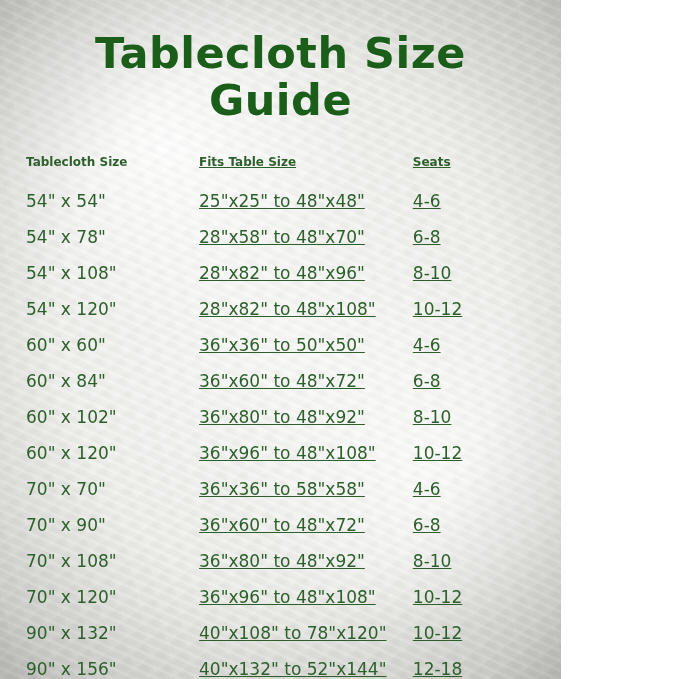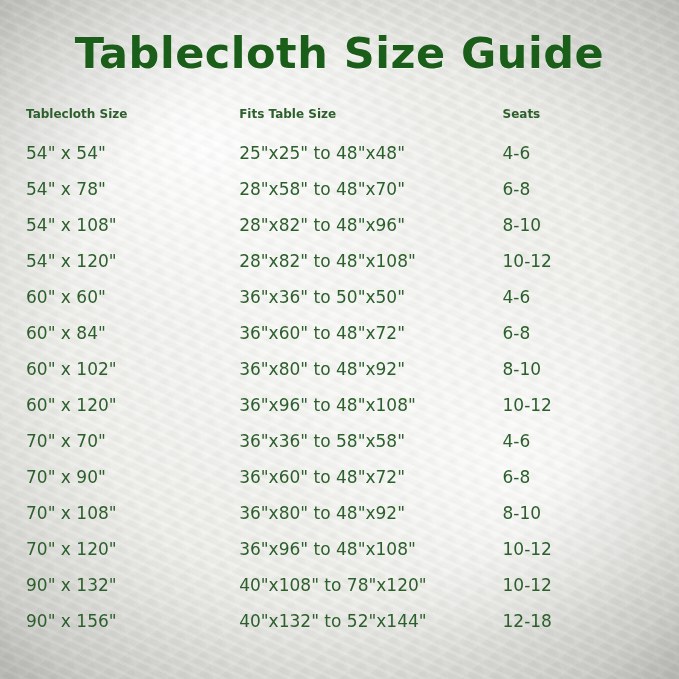--- a/index.html
+++ b/index.html
@@ -7,21 +7,21 @@
     padding: 0;
   }
   body {
     width: 679px;
     height: 679px;
     font-family: "DejaVu Sans", sans-serif;
     overflow: hidden;
   }
   .poster {
     position: relative;
-    width: 679px;
+    width: 561px;
     height: 679px;
     box-sizing: border-box;
     background:
       radial-gradient(ellipse 60% 45% at 30% 22%, rgba(255,255,255,0.95) 0%, rgba(255,255,255,0.0) 60%),
       radial-gradient(ellipse 50% 40% at 75% 68%, rgba(255,255,255,0.75) 0%, rgba(255,255,255,0.0) 65%),
       radial-gradient(ellipse 80% 60% at 50% 50%, rgba(248,248,246,1) 0%, rgba(233,233,229,1) 70%, rgba(214,214,210,1) 100%),
       linear-gradient(135deg, #e9e9e5 0%, #f2f2ef 35%, #e4e4e0 70%, #dcdcd8 100%);
     overflow: hidden;
   }
   
@@ -76,22 +76,22 @@
   }
   table.size-table td {
     font-family: "DejaVu Sans", sans-serif;
     font-size: 17px;
     color: #2c5f2c;
     padding: 8px 0;
     text-align: left;
     white-space: nowrap;
   }
   th.col-a, td.col-a { width: 34%; padding-left: 50px; }
-  th.col-b, td.col-b { width: 42%; padding-left: 0px; }
-  th.col-c, td.col-c { width: 24%; padding-left: 14px; }
+  th.col-b, td.col-b { width: 42%; padding-left: 0px; text-decoration: underline; }
+  th.col-c, td.col-c { width: 24%; padding-left: 14px; text-decoration: underline; }
   th.col-c { padding-left: 20px; }
   td.col-c { padding-left: 28px; }
 </style>
 </head>
 <body>
 
 <div class="poster">
   <div class="texture"></div>
   <div class="vignette"></div>
 

